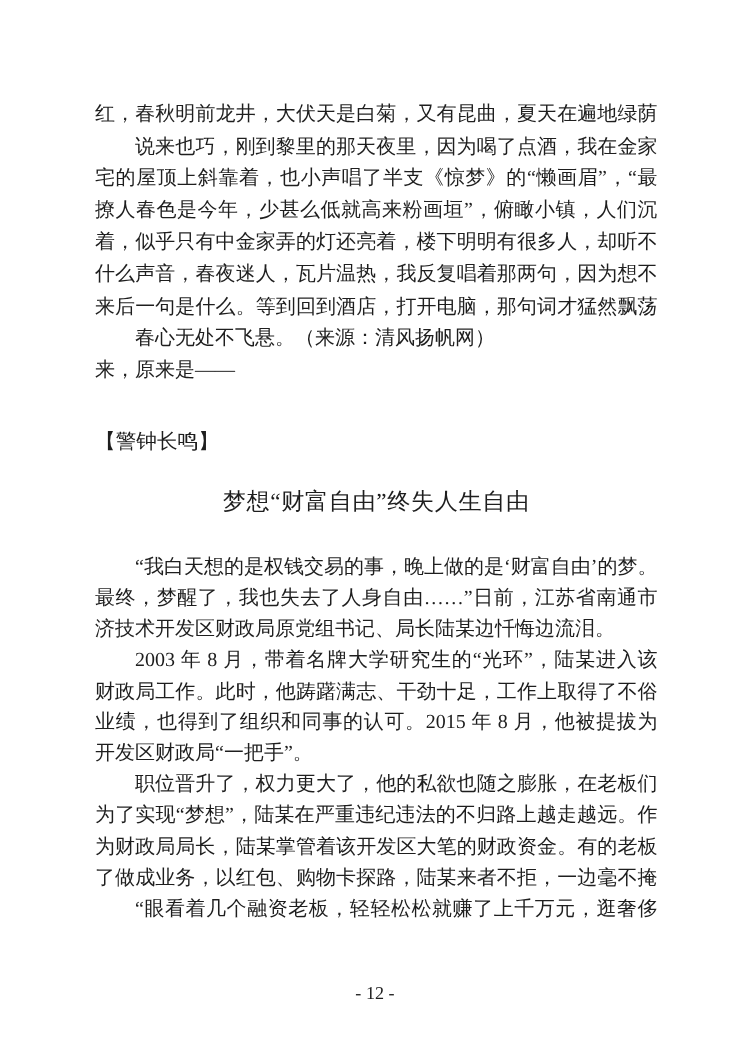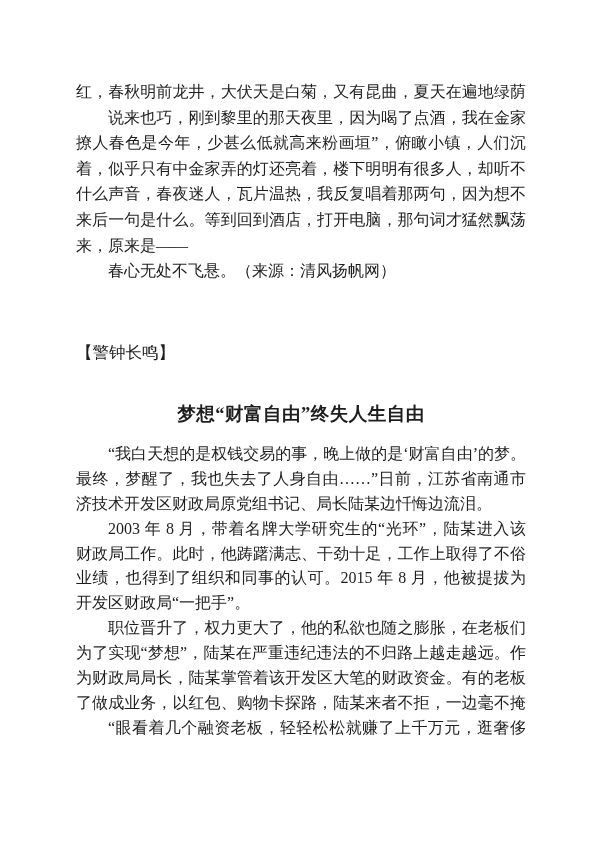--- a/index.html
+++ b/index.html
@@ -48,24 +48,24 @@
     position: absolute;
     left: 76px;
     top: 340px;
     font-size: 16.5px;
     font-weight: normal;
     line-height: 26px;
   }
   .article-title {
     position: absolute;
     left: 76px;
-    top: 400px;
+    top: 388px;
     width: 450px;
     font-size: 18.5px;
-    font-weight: bold;
+    font-weight: normal;
     text-align: center;
     line-height: 28px;
     letter-spacing: 0.5px;
   }
   .page-number {
     position: absolute;
     left: 0;
     top: 785px;
     width: 600px;
     font-size: 14.5px;
@@ -74,26 +74,27 @@
   }
 </style>
 </head>
 <body>
 
 <div class="page" style="background: rgb(255, 255, 255); color: rgb(30, 30, 30);">
 
   <div class="text-block top-block">
       <div class="line fill">红，春秋明前龙井，大伏天是白菊，又有昆曲，夏天在遍地绿荫的</div>
       <div class="line fill indent">说来也巧，刚到黎里的那天夜里，因为喝了点酒，我在金家老</div>
+      <div class="line fill">宅的屋顶上斜靠着，也小声唱了半支《惊梦》的“懒画眉”，“最</div>
       <div class="line fill">撩人春色是今年，少甚么低就高来粉画垣”，俯瞰小镇，人们沉睡</div>
       <div class="line fill">着，似乎只有中金家弄的灯还亮着，楼下明明有很多人，却听不到</div>
       <div class="line fill">什么声音，春夜迷人，瓦片温热，我反复唱着那两句，因为想不起</div>
       <div class="line fill">来后一句是什么。等到回到酒店，打开电脑，那句词才猛然飘荡出</div>
+      <div class="line indent">春心无处不飞悬。（来源：清风扬帆网）</div>
       <div class="line">来，原来是——</div>
-      <div class="line indent">春心无处不飞悬。（来源：清风扬帆网）</div>
     </div>
 
   <div class="section-header">【警钟长鸣】</div>
 
   <div class="article-title">梦想“财富自由”终失人生自由</div>
 
   <div class="text-block article-block">
       <div class="line fill indent">“我白天想的是权钱交易的事，晚上做的是‘财富自由’的梦。</div>
       <div class="line fill">最终，梦醒了，我也失去了人身自由……”日前，江苏省南通市经</div>
       <div class="line">济技术开发区财政局原党组书记、局长陆某边忏悔边流泪。</div>
@@ -101,14 +102,15 @@
       <div class="line fill">财政局工作。此时，他踌躇满志、干劲十足，工作上取得了不俗的</div>
       <div class="line fill">业绩，也得到了组织和同事的认可。2015 年 8 月，他被提拔为该市</div>
       <div class="line">开发区财政局“一把手”。</div>
       <div class="line fill indent">职位晋升了，权力更大了，他的私欲也随之膨胀，在老板们的</div>
       <div class="line fill">为了实现“梦想”，陆某在严重违纪违法的不归路上越走越远。作</div>
       <div class="line fill">为财政局局长，陆某掌管着该开发区大笔的财政资金。有的老板为</div>
       <div class="line fill">了做成业务，以红包、购物卡探路，陆某来者不拒，一边毫不掩饰</div>
       <div class="line fill indent">“眼看着几个融资老板，轻轻松松就赚了上千万元，逛奢侈品</div>
     </div>
 
+  <div class="page-number">- 12 -</div>
 
 </div>
 
 </body></html>

